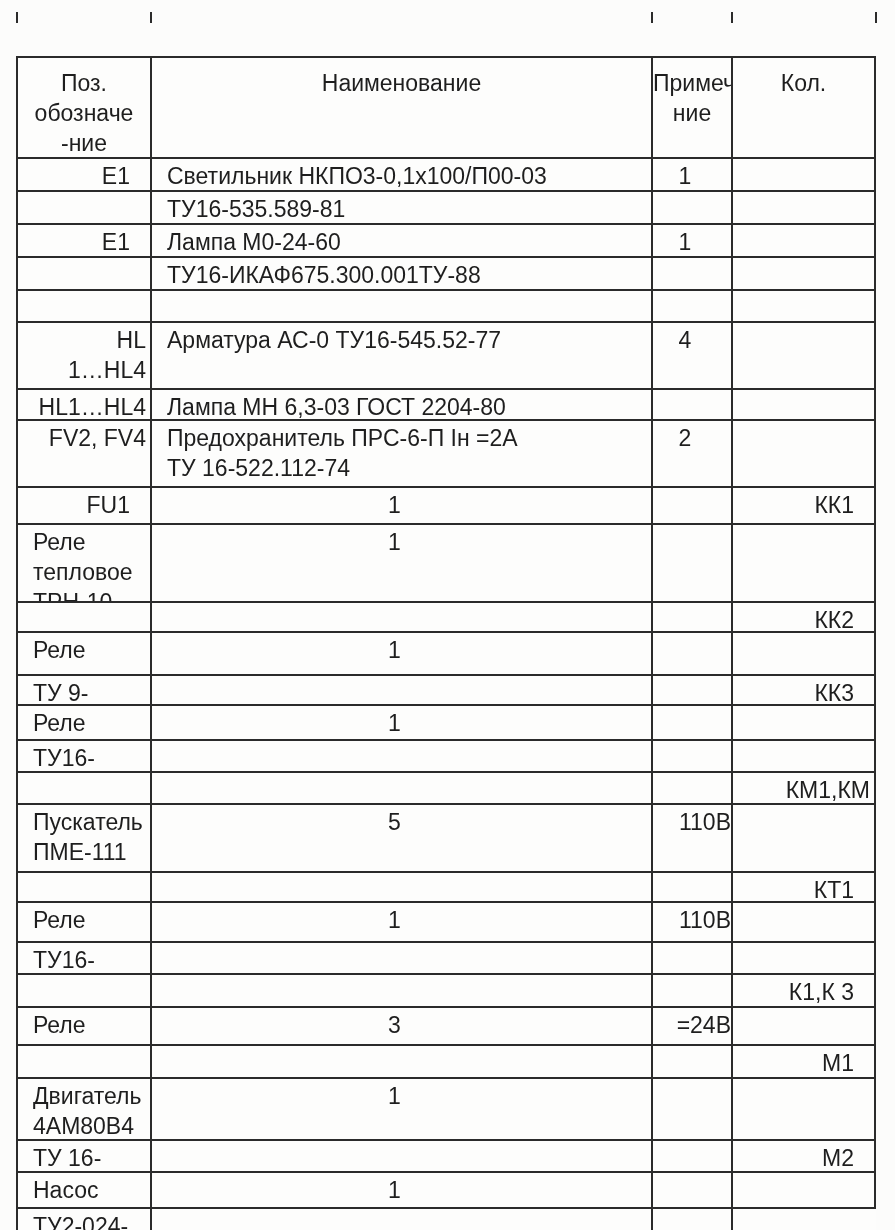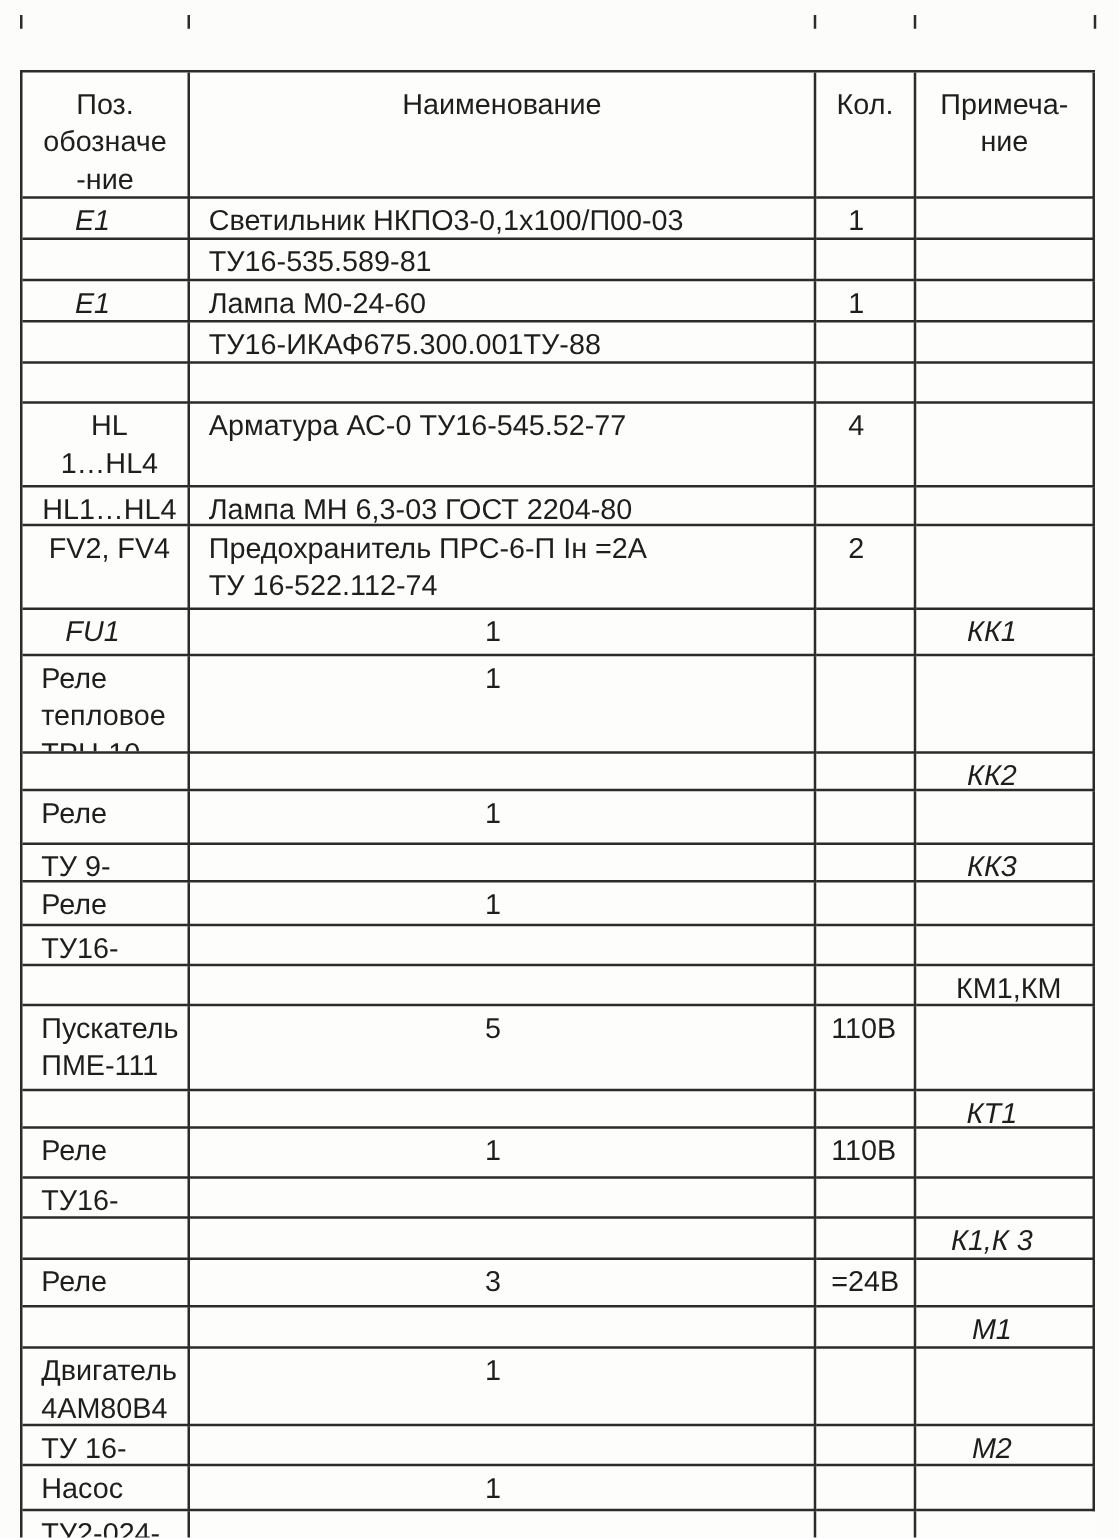--- a/index.html
+++ b/index.html
@@ -33,40 +33,39 @@
     line-height: 30px;
     white-space: pre-wrap;
     overflow: hidden;
     padding-top: 2px;
   }
   .cell.header {
     padding-top: 10px;
     text-align: center;
   }
   .cell.pos-center {
-    text-align: center;
+    text-align: right;
     padding-right: 20px;
-    font-style: italic;
   }
   .cell.pos-left {
-    text-align: center;
+    text-align: right;
     padding-left: 11px;
     padding-right: 4px;
   }
   .cell.name {
     text-align: left;
     padding-left: 15px;
     padding-right: 6px;
   }
   .cell.qty {
     text-align: center;
     padding-right: 14px;
   }
   .cell.note {
-    text-align: left;
+    text-align: right;
     padding-left: 12px;
   }
   .stub {
     position: absolute;
     top: 12px;
     width: 2px;
     height: 11px;
     background: #2b2b2b;
   }
 </style>
@@ -78,23 +77,23 @@
   <div class="stub" style="left:150px"></div>
   <div class="stub" style="left:651px"></div>
   <div class="stub" style="left:731px"></div>
   <div class="stub" style="left:875px"></div>
 
   <div class="spec-table" id="spec-table" style="grid-template-rows: 101px 33px 33px 33px 33px 32px 67px 31px 67px 37px 78px 30px 43px 30px 35px 32px 32px 68px 30px 40px 32px 33px 38px 33px 62px 32px 36px 33px;">
     <div class="cell header">Поз.
 обозначе
 -ние</div>
     <div class="cell header">Наименование</div>
-    <div class="cell header">Кол.</div>
     <div class="cell header">Примеча-
 ние</div>
+    <div class="cell header">Кол.</div>
   <div class="cell pos-center">Е1</div>
       <div class="cell name">Светильник НКПО3-0,1х100/П00-03</div>
       <div class="cell qty">1</div>
       <div class="cell note"></div>
       <div class="cell pos-center"></div>
       <div class="cell name">ТУ16-535.589-81</div>
       <div class="cell qty"></div>
       <div class="cell note"></div>
       <div class="cell pos-center">Е1</div>
       <div class="cell name">Лампа М0-24-60</div>

